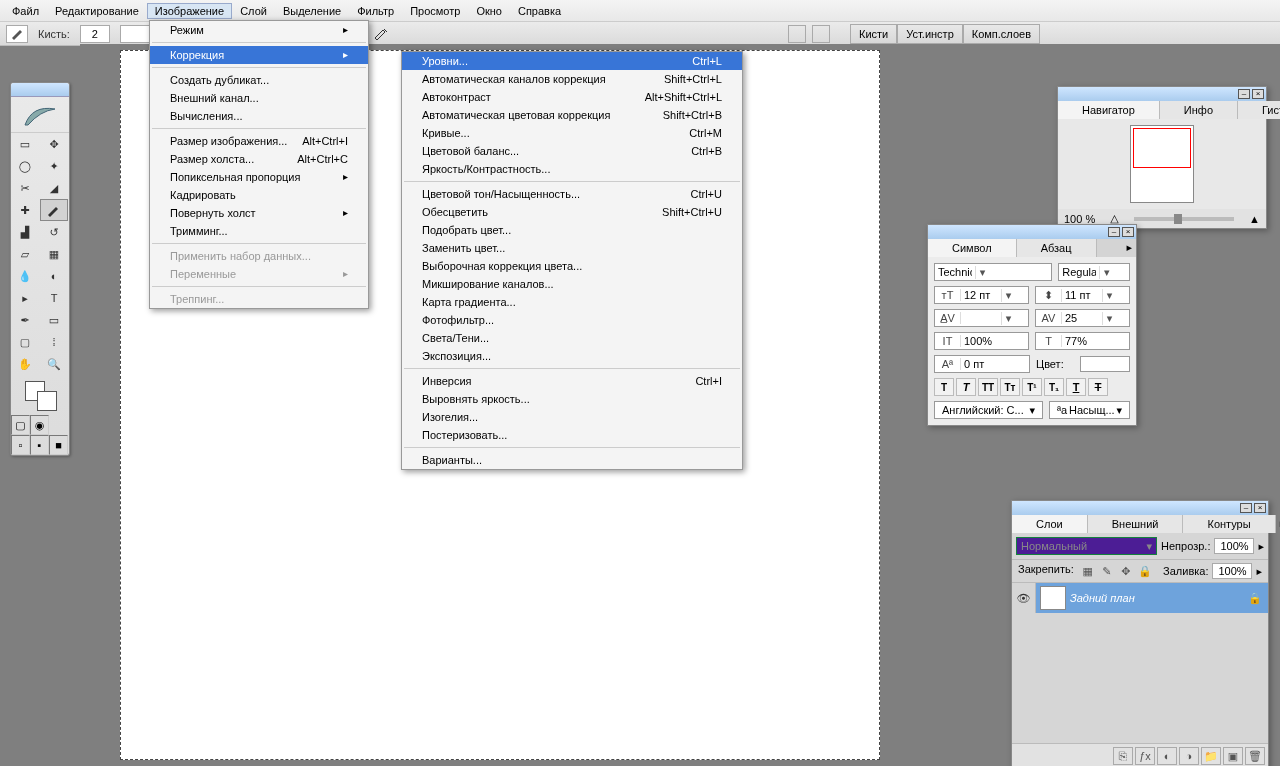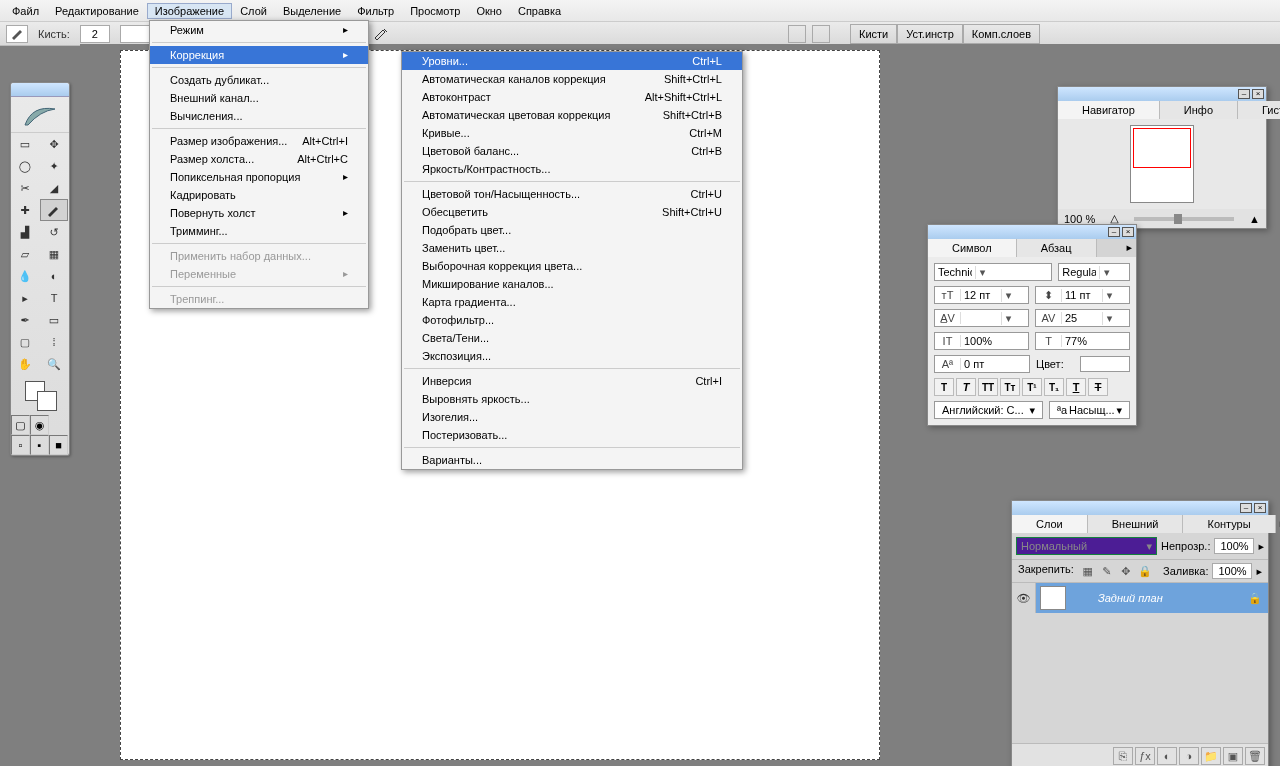--- a/index.html
+++ b/index.html
@@ -73,21 +73,21 @@
 .layers-body { background: #d6d6d6; }
 .layers-controls { display: flex; align-items: center; padding: 4px; gap: 4px; border-bottom: 1px solid #bbb; }
 .layers-sel { flex: 1; height: 18px; border: 1px solid #15803d; background: #4c1d95; color: #888; display: flex; align-items: center; padding: 0 4px; }
 .layers-pct { width: 40px; height: 16px; border: 1px solid #aaa; background: #fff; text-align: center; }
 .layers-lock-row { display: flex; align-items: center; justify-content: space-between; padding: 3px 6px; border-bottom: 1px solid #bbb; }
 .lock-icons { display: flex; gap: 3px; }
 .lock-icon { width: 16px; height: 16px; display: flex; align-items: center; justify-content: center; color: #555; }
 .layer-row { display: flex; align-items: center; background: #6ea3dc; color: #fff; height: 30px; }
 .layer-eye { width: 24px; text-align: center; background: #d6d6d6; color: #333; height: 100%; display: flex; align-items: center; justify-content: center; border-right: 1px solid #bbb; }
 .layer-thumb { width: 26px; height: 24px; background: #fff; border: 1px solid #888; margin: 0 4px; }
-.layer-name { flex: 1; font-style: italic; margin-left: 28px; }
+.layer-name { flex: 1; font-style: italic; }
 .layer-lock { width: 20px; }
 .layers-empty { height: 130px; background: #d6d6d6; }
 .layers-footer { display: flex; justify-content: flex-end; gap: 2px; padding: 3px; border-top: 1px solid #bbb; background: #e2e2e2; }
 .lf-btn { width: 20px; height: 18px; border: 1px solid #aaa; display: flex; align-items: center; justify-content: center; color: #555; }
 
 svg { display: block; }
 </style>
 </head>
 <body>
 

